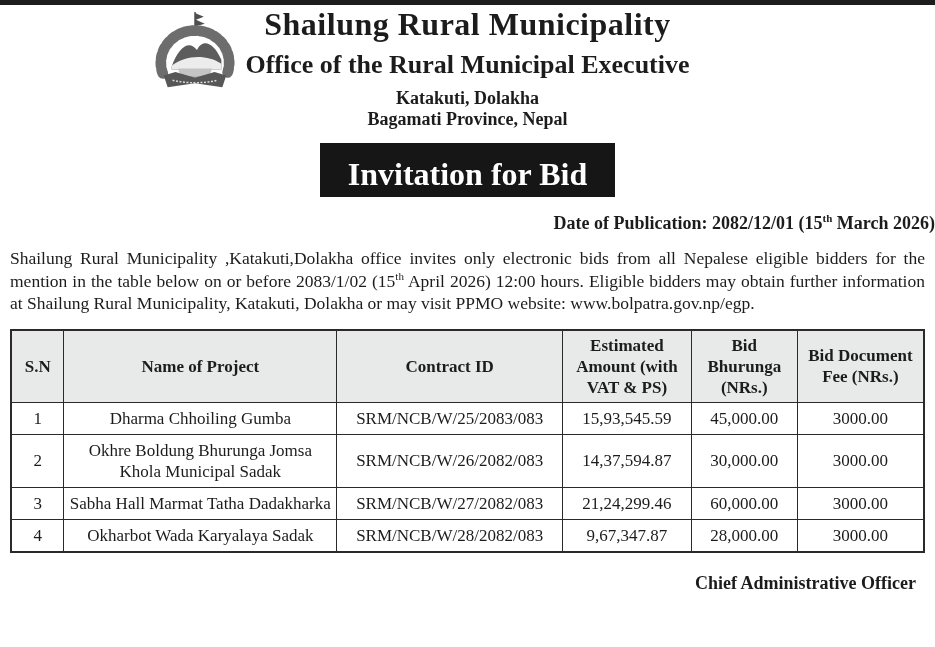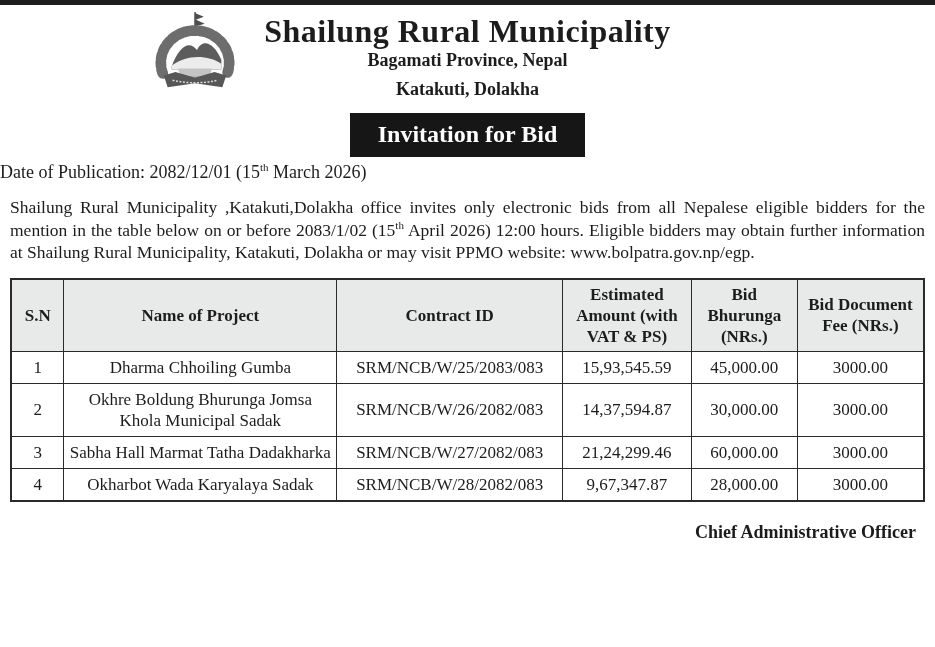--- a/index.html
+++ b/index.html
@@ -6,39 +6,39 @@
   html, body { background: #ffffff; }
   body {
     width: 935px; height: 647px;
     font-family: "Liberation Serif", serif;
     color: #1c1c1c;
     position: relative;
     overflow: hidden;
   }
   .top-bar { width: 100%; height: 5px; background: #1d1d1d; }
 
-  .header { position: relative; text-align: center; padding-top: 7px; }
+  .header { position: relative; text-align: center; }
   .logo {
     position: absolute; left: 146px; top: 6px;
     width: 98px; height: 82px;
   }
   .muni-name { font-size: 32px; font-weight: bold; line-height: 38px; letter-spacing: 0.5px; }
   .office-name { font-size: 26px; font-weight: bold; line-height: 30px; margin-top: 7px; }
   .addr { font-size: 18px; font-weight: bold; line-height: 21px; }
   .addr-first { margin-top: 8px; }
 
   .banner-wrap { text-align: center; margin-top: 13px; }
   .banner {
     display: inline-block;
     background: #161616; color: #ffffff;
-    font-size: 24px; font-weight: bold;
+    font-size: 32px; font-weight: bold;
     line-height: 36px;
-    padding: 3px 28px 5px;
+    padding: 13px 28px 5px;
   }
-  .pub-date { text-align: left; font-size: 18px; font-weight: normal; margin-top: 5px; }
+  .pub-date { text-align: right; font-size: 18px; font-weight: bold; margin-top: 16px; }
   .pub-date sup, .notice sup { font-size: 11px; vertical-align: super; line-height: 0; }
 
   .notice {
     margin: 13px 10px 0;
     font-size: 17.5px;
     line-height: 22.5px;
     text-align: justify;
   }
   .notice .url { color: inherit; cursor: pointer; }
 
@@ -92,22 +92,23 @@
 
     <path d="M26,56 C40,45 62,44 77,54 L77,60 L26,60 Z" fill="#ececec"></path>
 
     <path d="M33,59 A17,13 0 0 0 67,59 Z" fill="#c4c4c4"></path>
     <path d="M36,65 Q50,71 64,65" stroke="#8d8d8d" stroke-width="1" fill="none"></path>
 
     <path d="M18,66 L30,62.5 L50,68.5 L70,62.5 L82,66 L78,78 L50,74 L22,78 Z" fill="#575757"></path>
     <path d="M27,71 Q50,76 73,71" stroke="#dddddd" stroke-width="1.5" fill="none" stroke-dasharray="2 1.6"></path>
   </svg>
   <div class="muni-name">Shailung Rural Municipality</div>
+  <div class="office-name">Office of the Rural Municipal Executive</div>
+  <div class="addr addr-first">Katakuti, Dolakha</div>
   <div class="addr">Bagamati Province, Nepal</div>
-  <div class="addr addr-first">Katakuti, Dolakha</div>
 </div>
 
 <div class="banner-wrap">
   <span class="banner">Invitation for Bid</span>
 </div>
 
 <div class="pub-date"><span>Date of Publication: 2082/12/01 (15</span><sup>th</sup><span> March 2026)</span></div>
 
 <p class="notice"><span>Shailung Rural Municipality ,Katakuti,Dolakha office invites only electronic bids from all Nepalese eligible bidders for the mention in the table below on or before 2083/1/02 (15</span><sup>th</sup><span> April 2026) 12:00 hours. Eligible bidders may obtain further information at Shailung Rural Municipality, Katakuti, Dolakha or may visit PPMO website: </span><span class="url">www.bolpatra.gov.np/egp.</span></p>
 

